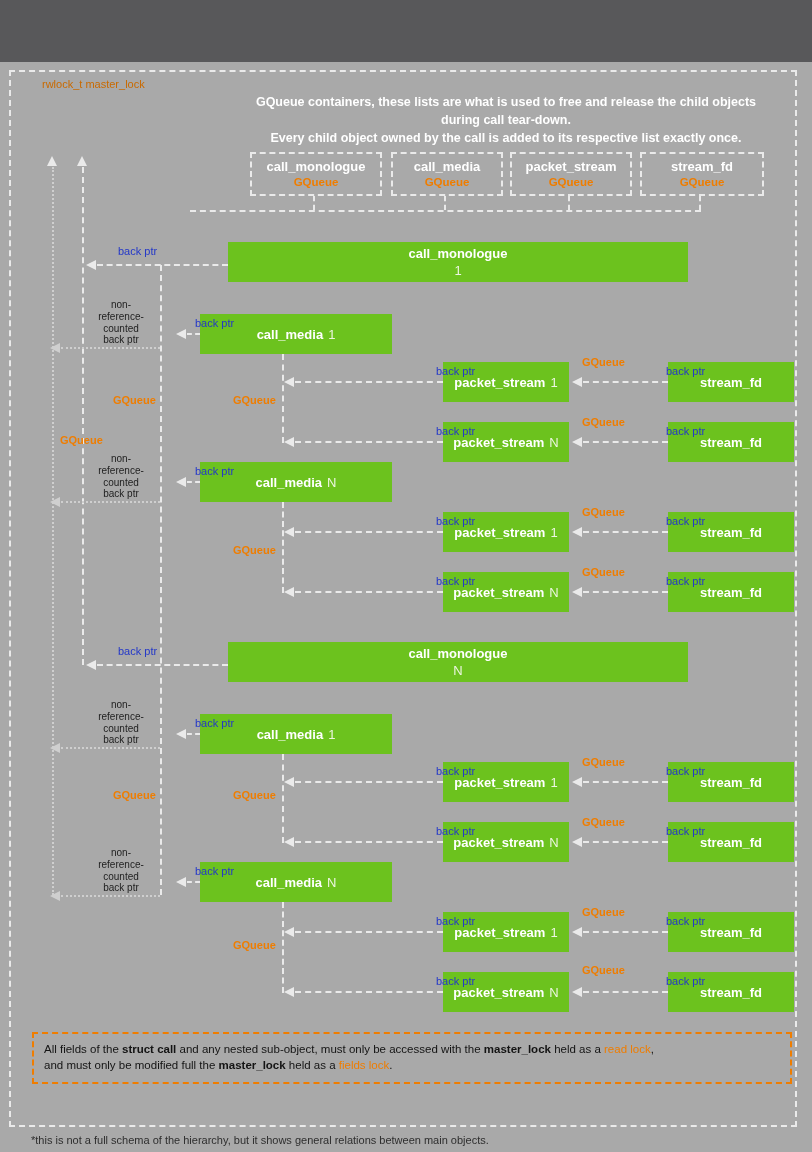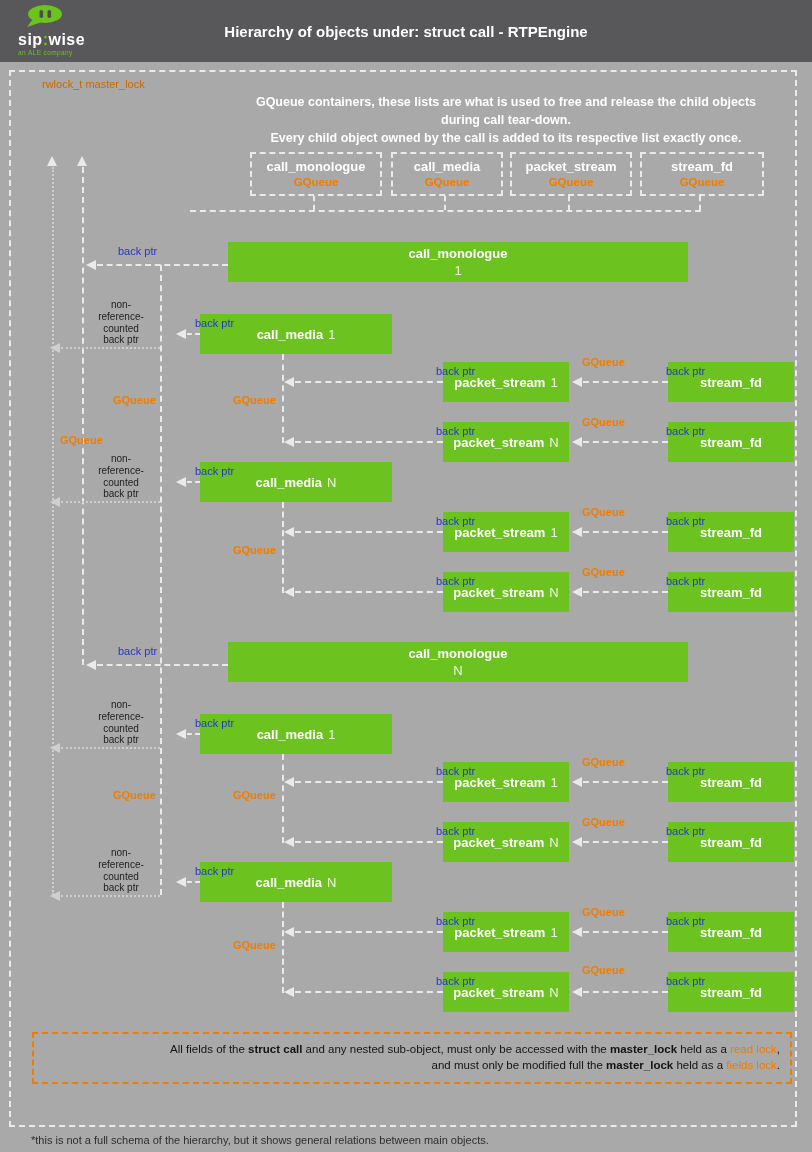--- a/index.html
+++ b/index.html
@@ -50,43 +50,32 @@
   .gq{position:absolute;color:#ef7d00;font-size:11px;font-weight:700;white-space:nowrap;z-index:5;}
   .nr{position:absolute;width:66px;font-size:10px;color:#222;text-align:center;line-height:1.18;}
   .rw{position:absolute;color:#c96a00;font-size:11px;font-weight:400;}
 
   
   .intro{position:absolute;left:250px;top:93px;width:512px;text-align:center;color:#fff;
          font-weight:700;font-size:12.5px;line-height:1.45;}
 
   
   .legend{position:absolute;left:32px;top:1032px;width:736px;border:2px dashed #ef7d00;
-          padding:7px 10px 9px 10px;color:#141414;font-size:11.5px;line-height:1.4;text-align:right;}
+          padding:7px 10px 9px 10px;color:#141414;font-size:11.5px;line-height:1.4;}
   .legend b{font-weight:700;}
   .legend .olock{color:#ef7d00;}
   .legend .l3{margin-top:9px;}
   .footnote{position:absolute;left:31px;top:1134px;color:#2e2e2e;font-size:11px;}
 </style>
 </head>
 <body>
 
 <div class="stage">
 
   <div class="header">
-    <div class="logo">
-      <svg width="66" height="24" viewBox="0 0 66 24">
-        <ellipse cx="27" cy="10" rx="17" ry="9" fill="#6cc21e"></ellipse>
-        <path d="M15 15 L9 23 L24 18 Z" fill="#6cc21e"></path>
-        <rect x="21.5" y="6" width="3.6" height="8" rx="1.8" fill="#4a4c50"></rect>
-        <rect x="29.5" y="6" width="3.6" height="8" rx="1.8" fill="#4a4c50"></rect>
-      </svg>
-      <div class="logo-text"><span>sip</span><span class="lg-colon">:</span><span>wise</span></div>
-      <div class="logo-tag">an ALE company</div>
-    </div>
-    <div class="hdr-title">Hierarchy of objects under: struct call - RTPEngine</div>
   </div>
 
   <div class="frame"></div>
 
   <div class="rw" style="left:42px;top:78px;">rwlock_t master_lock</div>
 
   <div class="intro">
     <div>GQueue containers, these lists are what is used to free and release the child objects during call tear-down.</div>
     <div>Every child object owned by the call is added to its respective list exactly once.</div>
   </div>

